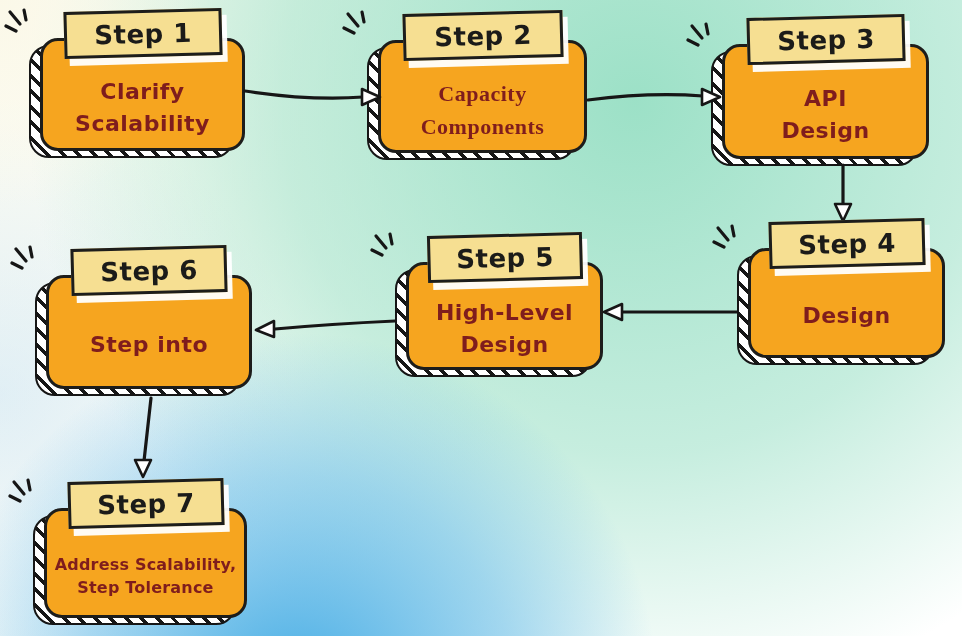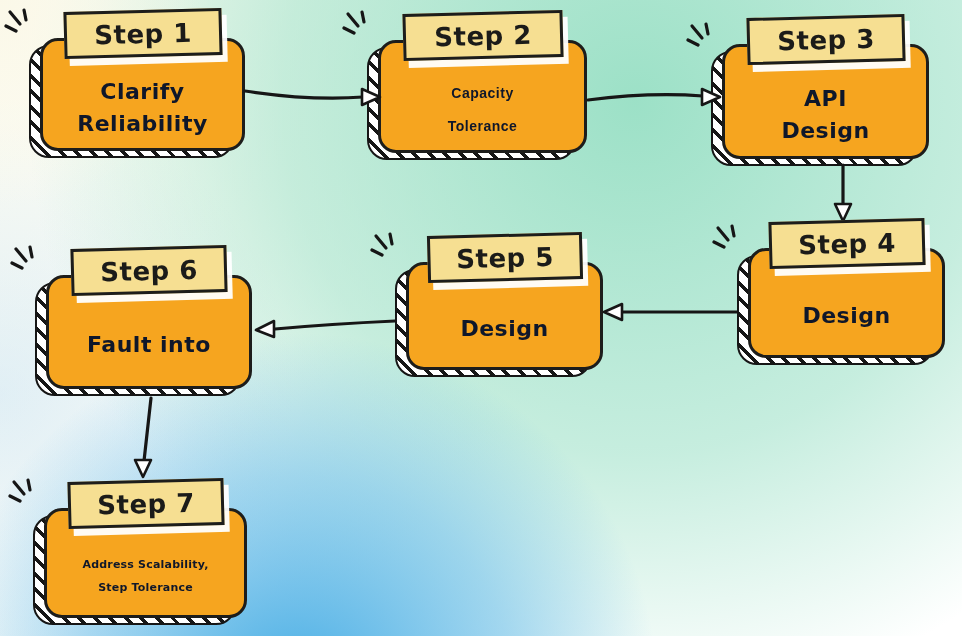--- a/index.html
+++ b/index.html
@@ -25,28 +25,28 @@
   }
   .box{
     position:absolute; inset:0; box-sizing:border-box;
     background:#F6A51F;
     border:3px solid #1d1d1b; border-radius:18px;
     display:flex; flex-direction:column; justify-content:center; align-items:center;
     padding-top:26px;
     z-index:1;
   }
   .box .line{
-    font-size:22px; font-weight:bold; color:#0f172a;
+    font-size:22px; font-weight:bold; color:#7f1d1d;
     line-height:32px; text-align:center; letter-spacing:0.5px;
   }
   .box.serif .line{
-    font-family:Liberation Sans, sans-serif; font-size:14px; line-height:33px;
+    font-family:Liberation Serif, serif; font-size:22px; line-height:33px;
   }
   .box.small .line{
-    font-size:11px; line-height:23px; letter-spacing:0.2px;
+    font-size:16px; line-height:23px; letter-spacing:0.2px;
   }
   .tag{
     position:absolute; left:50%; top:-28px; height:47px;
     box-sizing:border-box;
     transform:translateX(-50%) rotate(-1.5deg);
     background:#F6DF92;
     border:3px solid #1d1d1b;
     box-shadow:5px 7px 0 rgba(255,255,255,0.95);
     display:flex; align-items:center; justify-content:center;
     font-size:26px; font-weight:800; color:#1b1b19; letter-spacing:0.5px;
@@ -80,35 +80,35 @@
 
   <div class="step" style="left:40px;top:38px;width:205px;height:113px;">
     <div class="hatch"></div>
     <svg class="sparkle" viewBox="0 0 36 36">
         <path d="M6,4 L16,16"></path>
         <path d="M20,2 L22,12"></path>
         <path d="M2,18 L12,23"></path>
       </svg>
     <div class="box">
       <div class="line">Clarify</div>
-      <div class="line">Reliability</div>
+      <div class="line">Scalability</div>
     </div>
     <div class="tag" style="width:158px;">Step 1</div>
   </div>
 
   <div class="step" style="left:378px;top:40px;width:209px;height:113px;">
     <div class="hatch"></div>
     <svg class="sparkle" viewBox="0 0 36 36">
         <path d="M6,4 L16,16"></path>
         <path d="M20,2 L22,12"></path>
         <path d="M2,18 L12,23"></path>
       </svg>
     <div class="box serif">
       <div class="line">Capacity</div>
-      <div class="line">Tolerance</div>
+      <div class="line">Components</div>
     </div>
     <div class="tag" style="width:160px;">Step 2</div>
   </div>
 
   <div class="step" style="left:722px;top:44px;width:207px;height:115px;">
     <div class="hatch"></div>
     <svg class="sparkle" style="top:-22px;" viewBox="0 0 36 36">
         <path d="M6,4 L16,16"></path>
         <path d="M20,2 L22,12"></path>
         <path d="M2,18 L12,23"></path>
@@ -134,34 +134,35 @@
   </div>
 
   <div class="step" style="left:406px;top:262px;width:197px;height:108px;">
     <div class="hatch"></div>
     <svg class="sparkle" viewBox="0 0 36 36">
         <path d="M6,4 L16,16"></path>
         <path d="M20,2 L22,12"></path>
         <path d="M2,18 L12,23"></path>
       </svg>
     <div class="box">
+      <div class="line">High-Level</div>
       <div class="line">Design</div>
     </div>
     <div class="tag" style="width:155px;">Step 5</div>
   </div>
 
   <div class="step" style="left:46px;top:275px;width:206px;height:114px;">
     <div class="hatch"></div>
     <svg class="sparkle" viewBox="0 0 36 36">
         <path d="M6,4 L16,16"></path>
         <path d="M20,2 L22,12"></path>
         <path d="M2,18 L12,23"></path>
       </svg>
     <div class="box">
-      <div class="line">Fault into</div>
+      <div class="line">Step into</div>
     </div>
     <div class="tag" style="width:156px;">Step 6</div>
   </div>
 
   <div class="step" style="left:44px;top:508px;width:203px;height:110px;">
     <div class="hatch"></div>
     <svg class="sparkle" viewBox="0 0 36 36">
         <path d="M6,4 L16,16"></path>
         <path d="M20,2 L22,12"></path>
         <path d="M2,18 L12,23"></path>

